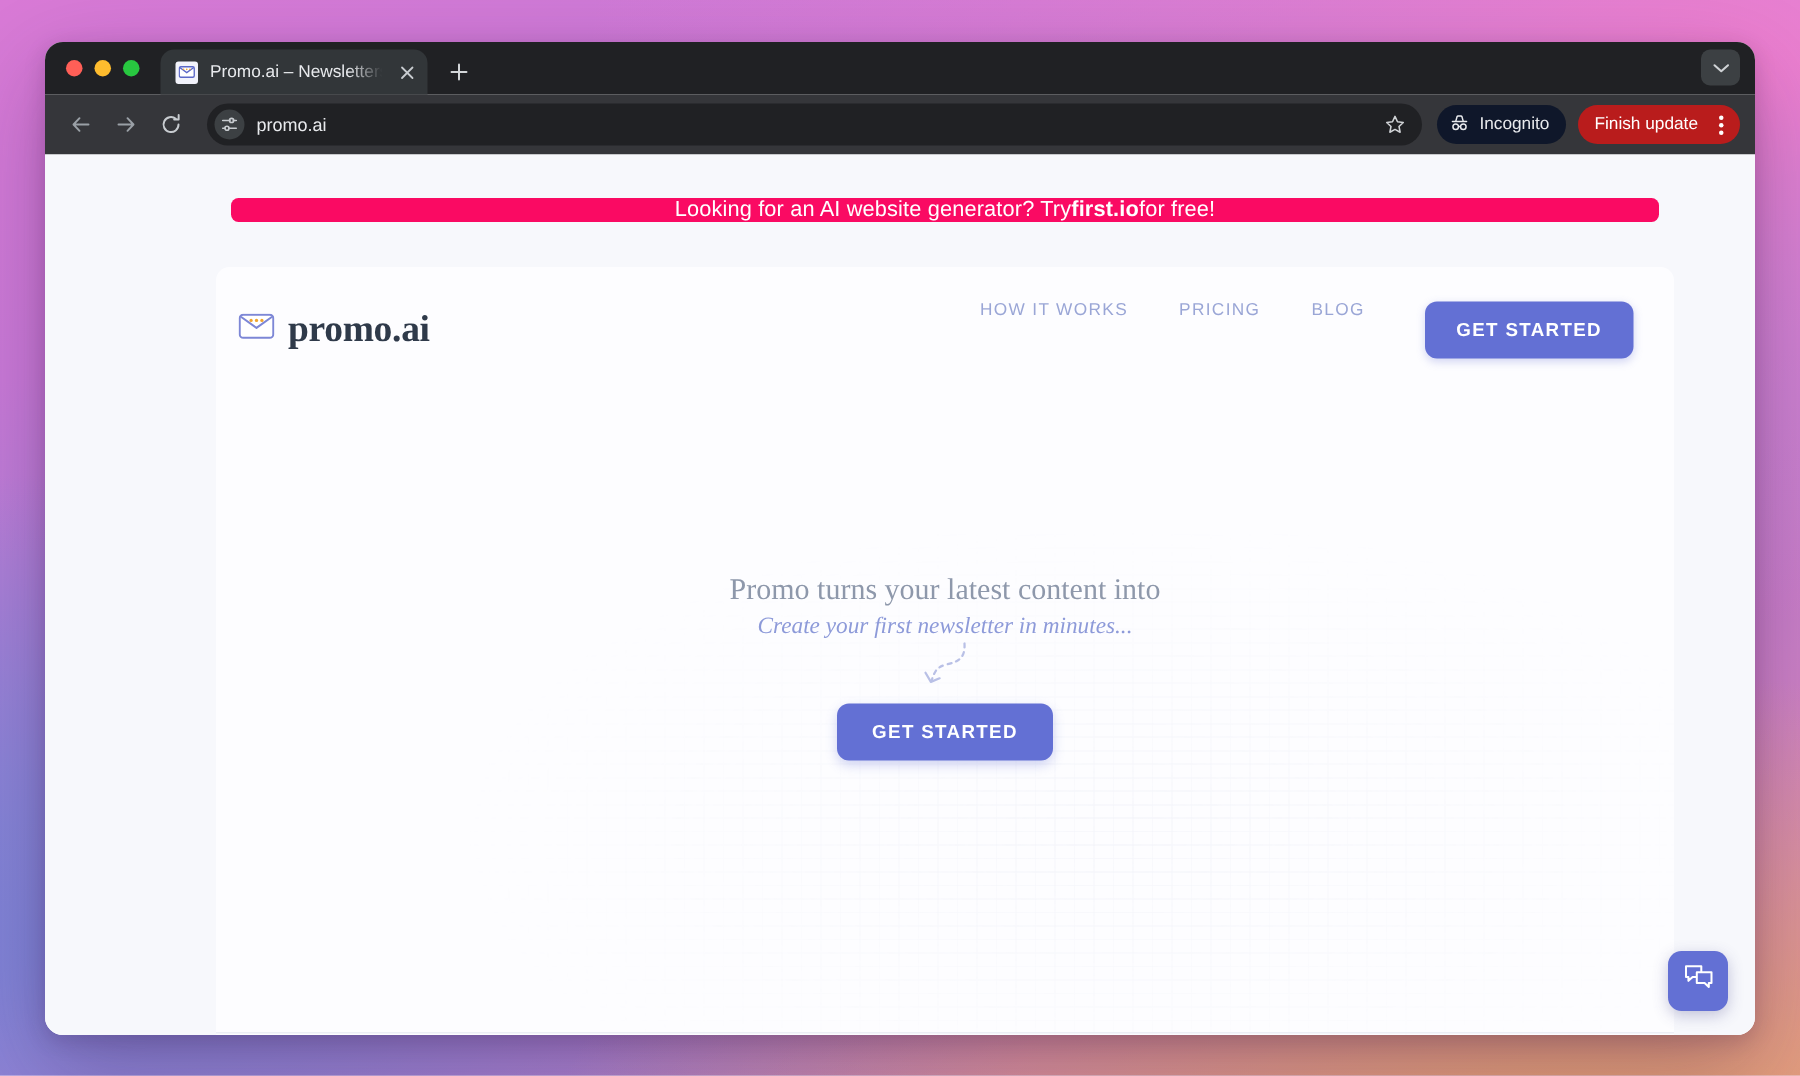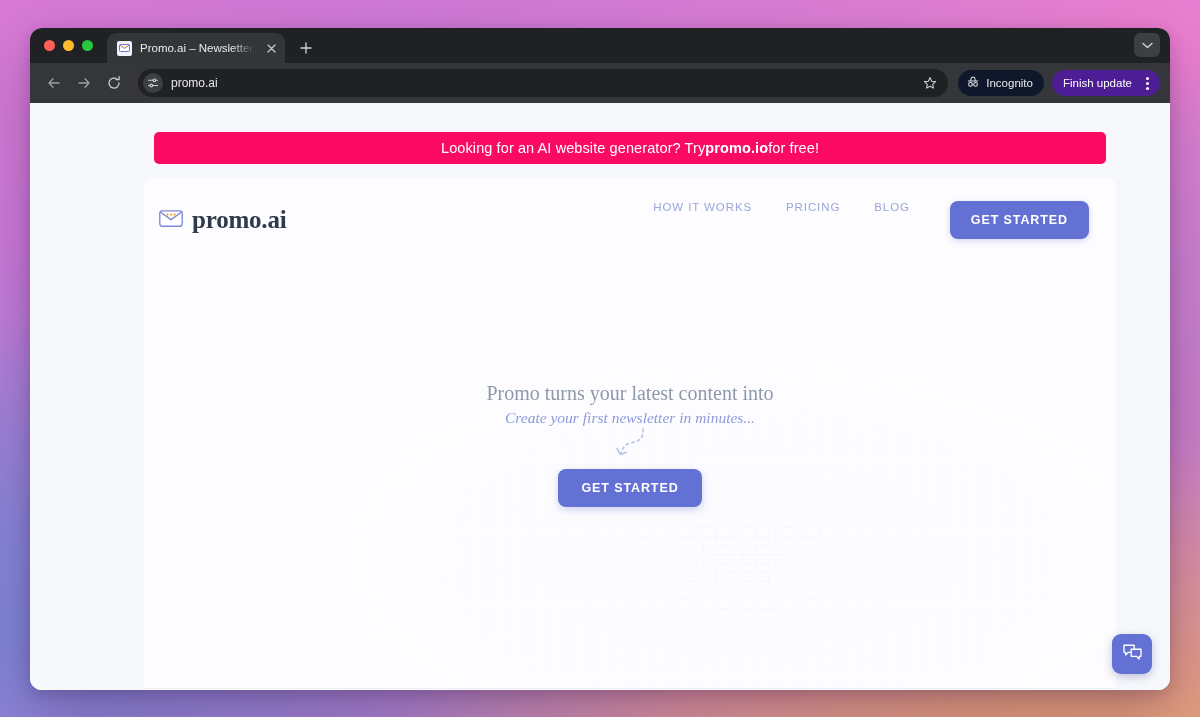--- a/index.html
+++ b/index.html
@@ -167,21 +167,21 @@
     flex: 0 0 auto;
     margin-right: 6px;
   }
   .finish-update {
     display: flex;
     align-items: center;
     gap: 6px;
     height: 26px;
     padding: 0 4px 0 11px;
     border-radius: 13px;
-    background: #4c1d95;
+    background: #b91c1c;
     color: #ffffff;
     font-size: 11.5px;
     flex: 0 0 auto;
   }
   .kebab {
     width: 18px;
     display: flex; flex-direction: column; align-items: center; gap: 2px;
   }
   .kebab i { display:block; width:3px; height:3px; border-radius:50%; background:#fff; }
 
@@ -191,21 +191,21 @@
     height: 587px;
     background: #f7f8fc;
     overflow: hidden;
   }
 
   .promo-banner {
     position: absolute;
     left: 124px;
     top: 29px;
     width: 952px;
-    height: 32px;
+    height: 16px;
     border-radius: 5px;
     background: #fa0a63;
     display: flex;
     align-items: center;
     justify-content: center;
     color: #ffffff;
     font-size: 14.5px;
     letter-spacing: 0.1px;
   }
   .promo-banner b { font-weight: 700; }
@@ -467,21 +467,21 @@
           <i></i>
           <i></i>
         </span>
     </div>
   </div>
 
   <div class="viewport">
 
     <div class="promo-banner">
       <span>Looking for an AI website generator? Try </span>
-        <b>promo.io</b>
+        <b>first.io</b>
         <span> for free!</span>
     </div>
 
     <div class="page-card">
       <div class="hero-texture"></div>
 
       <div class="site-nav">
         <div class="brand">
           <span>
             <svg width="24" height="17" viewBox="0 0 24 17" aria-hidden="true">

